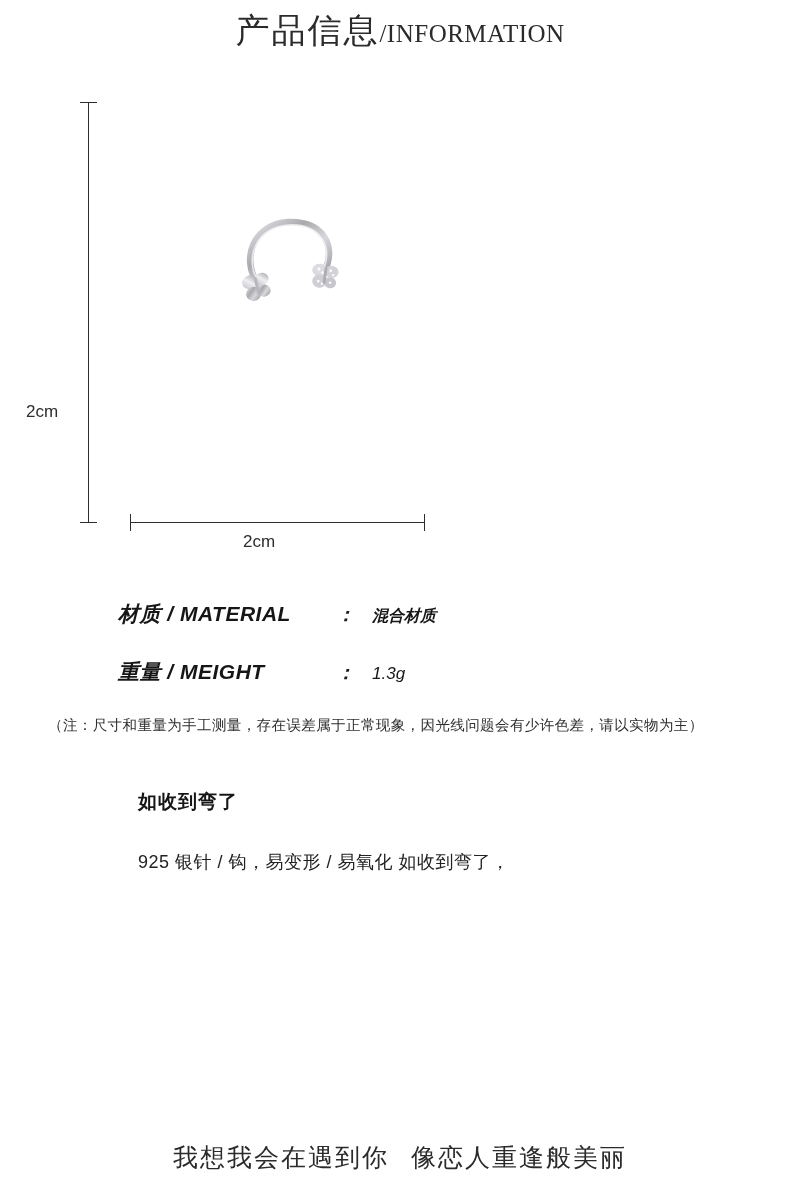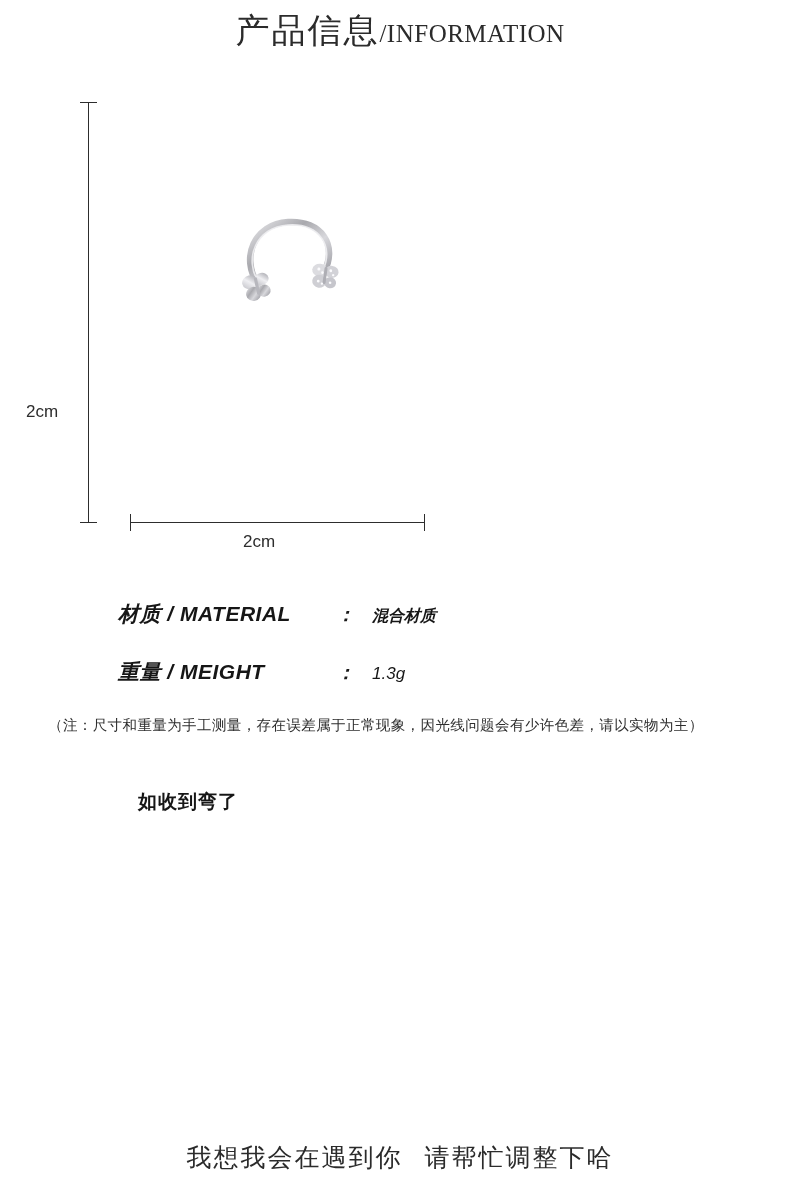--- a/index.html
+++ b/index.html
@@ -264,17 +264,18 @@
     <div class="spec-colon">：</div>
     <div class="spec-value light">1.3g</div>
   </div>
 
 </div>
 
 <div class="note">（注：尺寸和重量为手工测量，存在误差属于正常现象，因光线问题会有少许色差，请以实物为主）</div>
 
 <div class="tips">
   <div class="tips-title">如收到弯了</div>
+  <div class="tips-line">925 银针 / 钩，易变形 / 易氧化 如收到弯了，</div>
 </div>
 
 <div class="footer">
-  <span>我想我会在遇到你</span><span class="gap"></span><span>请帮忙调整下哈</span>
+  <span>我想我会在遇到你</span><span class="gap"></span><span>像恋人重逢般美丽</span>
 </div>
 
 </body></html>

